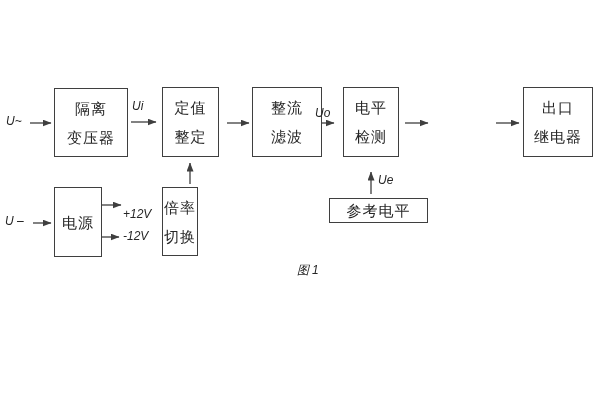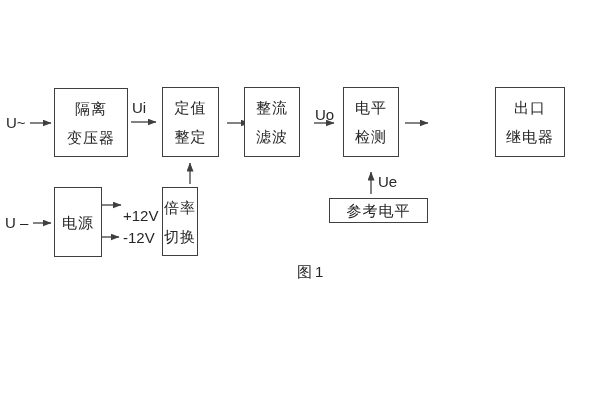--- a/index.html
+++ b/index.html
@@ -24,22 +24,23 @@
     display:flex;flex-direction:column;
     align-items:center;justify-content:center;
     gap:14px;
     font-size:15px;line-height:1;
     letter-spacing:1px;
     box-sizing:border-box;
   }
   .box span{white-space:nowrap;}
   .lbl{
     position:absolute;
-    font-size:15px;line-height:1;
+    font-size:12px;line-height:1;
     white-space:nowrap;
+    font-style:italic;
   }
   .caption{letter-spacing:3px;}
 </style>
 </head>
 <body>
 
 <div class="canvas">
 
   <svg class="wires" viewBox="0 0 600 400" xmlns="http://www.w3.org/2000/svg">
     <defs>
@@ -65,32 +66,32 @@
   <div class="box" style="left:54px;top:88px;width:74px;height:69px">
     <span>隔离</span>
     <span>变压器</span>
   </div>
 
   <div class="box" style="left:162px;top:87px;width:57px;height:70px">
     <span>定值</span>
     <span>整定</span>
   </div>
 
-  <div class="box" style="left:244px;top:87px;width:56px;height:70px">
+  <div class="box" style="left:252px;top:87px;width:70px;height:70px">
     <span>整流</span>
     <span>滤波</span>
   </div>
 
   <div class="box" style="left:343px;top:87px;width:56px;height:70px">
     <span>电平</span>
     <span>检测</span>
   </div>
 
 
-  <div class="box" style="left:495px;top:87px;width:70px;height:70px">
+  <div class="box" style="left:523px;top:87px;width:70px;height:70px">
     <span>出口</span>
     <span>继电器</span>
   </div>
 
   <div class="box" style="left:54px;top:187px;width:48px;height:70px">
     <span>电源</span>
   </div>
 
   <div class="box" style="left:162px;top:187px;width:36px;height:69px">
     <span>倍率</span>

